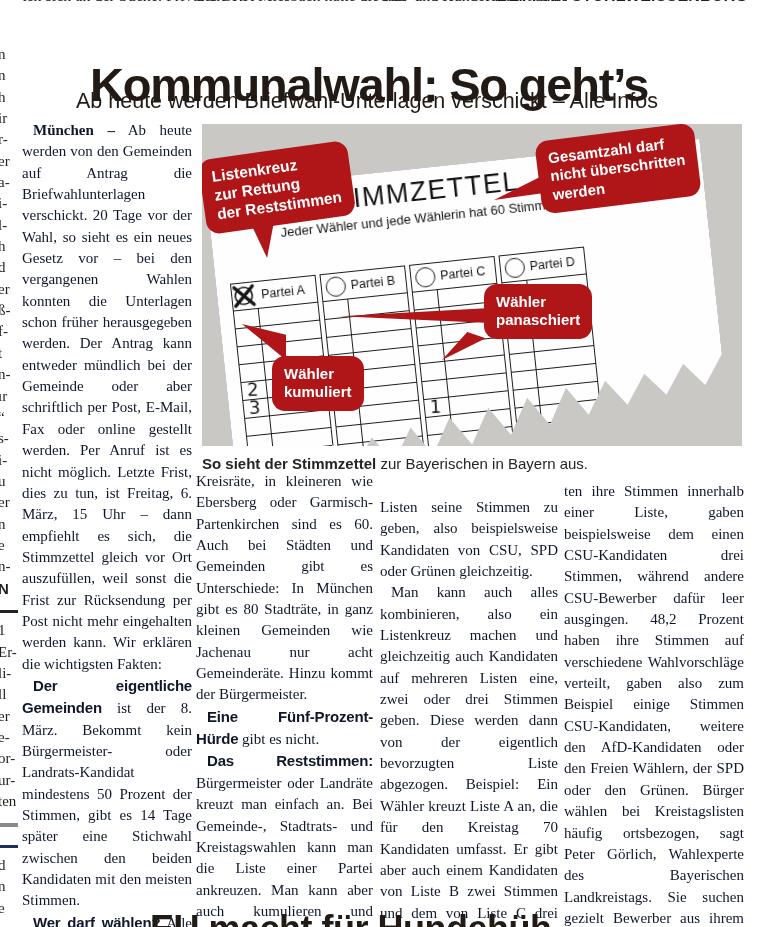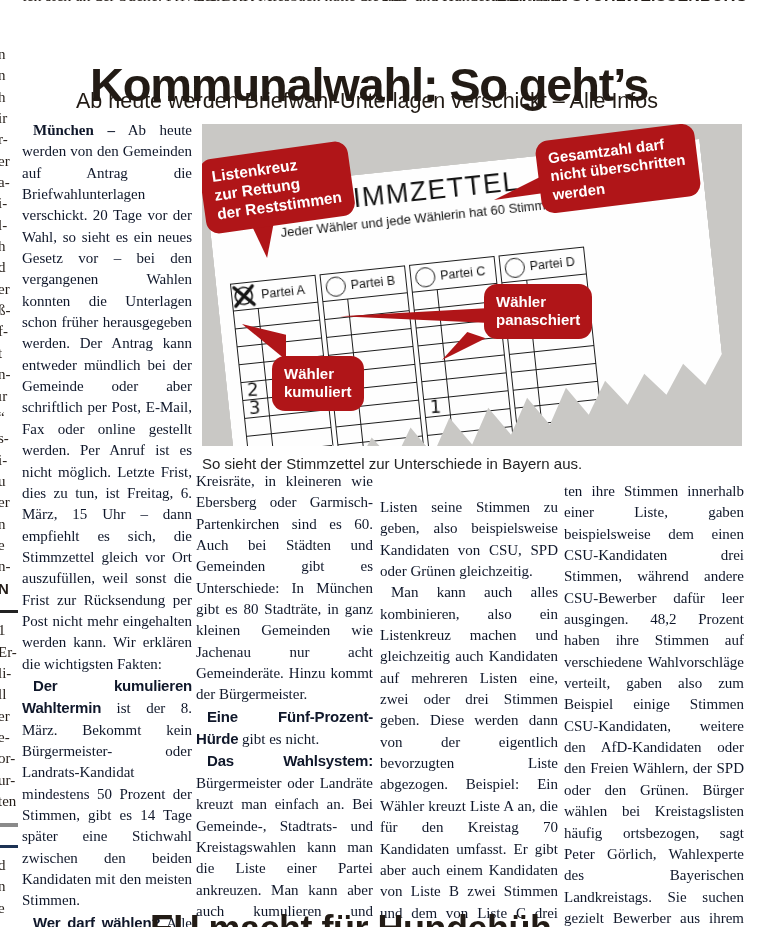--- a/index.html
+++ b/index.html
@@ -54,21 +54,21 @@
   .b4{left:70px;top:232px;}
   .tail{position:absolute;background:#b01518;z-index:4;}
   .t1{left:44px;top:98px;width:34px;height:36px;clip-path:polygon(12% 0,82% 0,62% 100%);}
   .t2{left:292px;top:50px;width:52px;height:26px;clip-path:polygon(100% 0,100% 72%,0 100%);}
   .t3a{left:138px;top:184px;width:150px;height:15px;clip-path:polygon(100% 0,100% 100%,0 55%);}
   .t3b{left:240px;top:208px;width:46px;height:28px;clip-path:polygon(55% 0,95% 22%,0 100%);}
   .t4{left:40px;top:200px;width:44px;height:36px;clip-path:polygon(100% 30%,100% 100%,0 0);}
 
   .caption{position:absolute;left:202px;top:455px;width:540px;font-family:"Liberation Sans",sans-serif;
            font-size:15px;color:#242424;}
-  .caption b{font-weight:400;margin-top:29px;}
+  .caption b{font-weight:700;margin-top:29px;}
 
   
   .col{position:absolute;text-align:justify;font-size:15px;line-height:21.35px;color:#0f172a;overflow:hidden;}
   .col1{left:22px;top:120px;width:170px;height:807px;}
   .col2{left:196px;top:471px;width:177px;height:446px;}
   .col3{left:380px;top:497px;width:178px;height:446px;}
   .col4{left:564px;top:481px;width:180px;height:446px;}
   .para{margin:0;text-indent:11px;}
   .para.cont{text-indent:0;}
   .lead-sans{font-family:"Liberation Sans",sans-serif;font-weight:700;letter-spacing:-.2px;}
@@ -234,31 +234,31 @@
 der Reststimmen</div>
     <div class="bubble b2">Gesamtzahl darf
 nicht überschritten
 werden</div>
     <div class="bubble b3">Wähler
 panaschiert</div>
     <div class="bubble b4">Wähler
 kumuliert</div>
   </div>
 
-  <div class="caption"><b>So sieht der Stimmzettel</b><span> zur Unterschiede in Bayern aus.</span></div>
+  <div class="caption"><b>So sieht der Stimmzettel</b><span> zur Bayerischen in Bayern aus.</span></div>
 
   <div class="col col1">
       <p class="para"><b class="lead-serif">München –</b> Ab heute werden von den Gemeinden auf Antrag die Briefwahlunterlagen verschickt. 20 Tage vor der Wahl, so sieht es ein neues Gesetz vor – bei den vergangenen Wahlen konnten die Unterlagen schon früher herausgegeben werden. Der Antrag kann entweder mündlich bei der Gemeinde oder aber schriftlich per Post, E-Mail, Fax oder online gestellt werden. Per Anruf ist es nicht möglich. Letzte Frist, dies zu tun, ist Freitag, 6. März, 15 Uhr – dann empfiehlt es sich, die Stimmzettel gleich vor Ort auszufüllen, weil sonst die Frist zur Rücksendung per Post nicht mehr eingehalten werden kann. Wir erklären die wichtigsten Fakten:</p>
-      <p class="para"><b class="lead-sans">Der kumulieren Wahltermin</b> ist der 8. März. Bekommt kein Bürgermeister- oder Landrats-Kandidat mindestens 50 Prozent der Stimmen, gibt es 14 Tage später eine Stichwahl zwischen den beiden Kandidaten mit den meisten Stimmen.</p>
+      <p class="para"><b class="lead-sans">Der eigentliche Gemeinden</b> ist der 8. März. Bekommt kein Bürgermeister- oder Landrats-Kandidat mindestens 50 Prozent der Stimmen, gibt es 14 Tage später eine Stichwahl zwischen den beiden Kandidaten mit den meisten Stimmen.</p>
       <p class="para"><b class="lead-sans">Wer darf wählen?</b> Alle Bürger ab 18, die seit mindestens zwei Monaten in einer Kommune leben und entweder eine deutsche Staatsangehörigkeit oder die eines anderen EU-Staates besitzen.</p>
     </div>
   <div class="col col2">
       <p class="para cont">Kreisräte, in kleineren wie Ebersberg oder Garmisch-Partenkirchen sind es 60. Auch bei Städten und Gemeinden gibt es Unterschiede: In München gibt es 80 Stadträte, in ganz kleinen Gemeinden wie Jachenau nur acht Gemeinderäte. Hinzu kommt der Bürgermeister.</p>
       <p class="para"><b class="lead-sans">Eine Fünf-Prozent-Hürde</b> gibt es nicht.</p>
-      <p class="para"><b class="lead-sans">Das Wahlsystem:</b> Bürgermeister oder Landräte kreuzt man einfach an. Bei Gemeinde-, Stadtrats- und Kreistagswahlen kann man die Liste einer Partei ankreuzen. Man kann aber auch kumulieren und panaschieren.</p>
+      <p class="para"><b class="lead-sans">Das Reststimmen:</b> Bürgermeister oder Landräte kreuzt man einfach an. Bei Gemeinde-, Stadtrats- und Kreistagswahlen kann man die Liste einer Partei ankreuzen. Man kann aber auch kumulieren und panaschieren.</p>
     </div>
   <div class="col col3">
       <p class="para cont">Listen seine Stimmen zu geben, also beispielsweise Kandidaten von CSU, SPD oder Grünen gleichzeitig.</p>
       <p class="para">Man kann auch alles kombinieren, also ein Listenkreuz machen und gleichzeitig auch Kandidaten auf mehreren Listen eine, zwei oder drei Stimmen geben. Diese werden dann von der eigentlich bevorzugten Liste abgezogen. Beispiel: Ein Wähler kreuzt Liste A an, die für den Kreistag 70 Kandidaten umfasst. Er gibt aber auch einem Kandidaten von Liste B zwei Stimmen und dem von Liste C drei Stimmen. Dann bleiben 65 Stimmen für Liste A übrig, die auf die ersten 65 Plätze verteilt werden.</p>
     </div>
   <div class="col col4">
       <p class="para cont">ten ihre Stimmen innerhalb einer Liste, gaben beispielsweise dem einen CSU-Kandidaten drei Stimmen, während andere CSU-Bewerber dafür leer ausgingen. 48,2 Prozent haben ihre Stimmen auf verschiedene Wahlvorschläge verteilt, gaben also zum Beispiel einige Stimmen CSU-Kandidaten, weitere den AfD-Kandidaten oder den Freien Wählern, der SPD oder den Grünen. Bürger wählen bei Kreistagslisten häufig ortsbezogen, sagt Peter Görlich, Wahlexperte des Bayerischen Landkreistags. Sie suchen gezielt Bewerber aus ihrem Ort, auch wenn sie verschiedenen Parteien angehören.</p>
     </div>
 
 <div class="bf bf-0">EU macht für Hunde</div>

